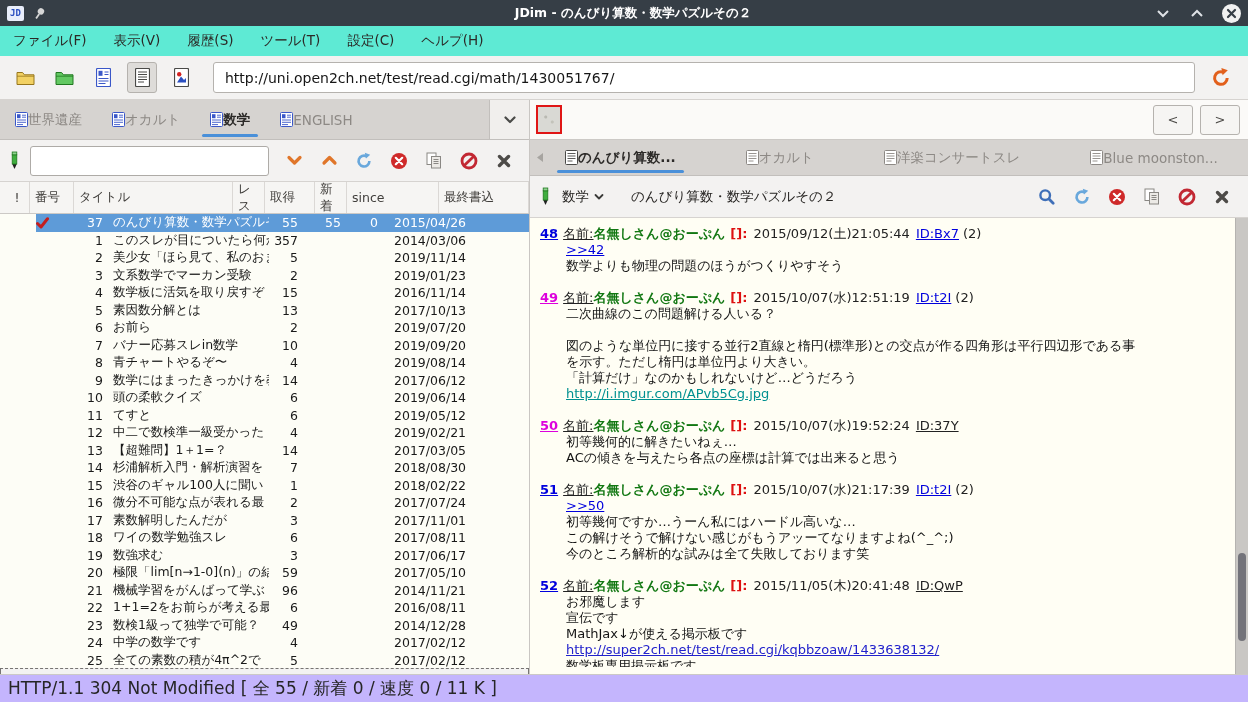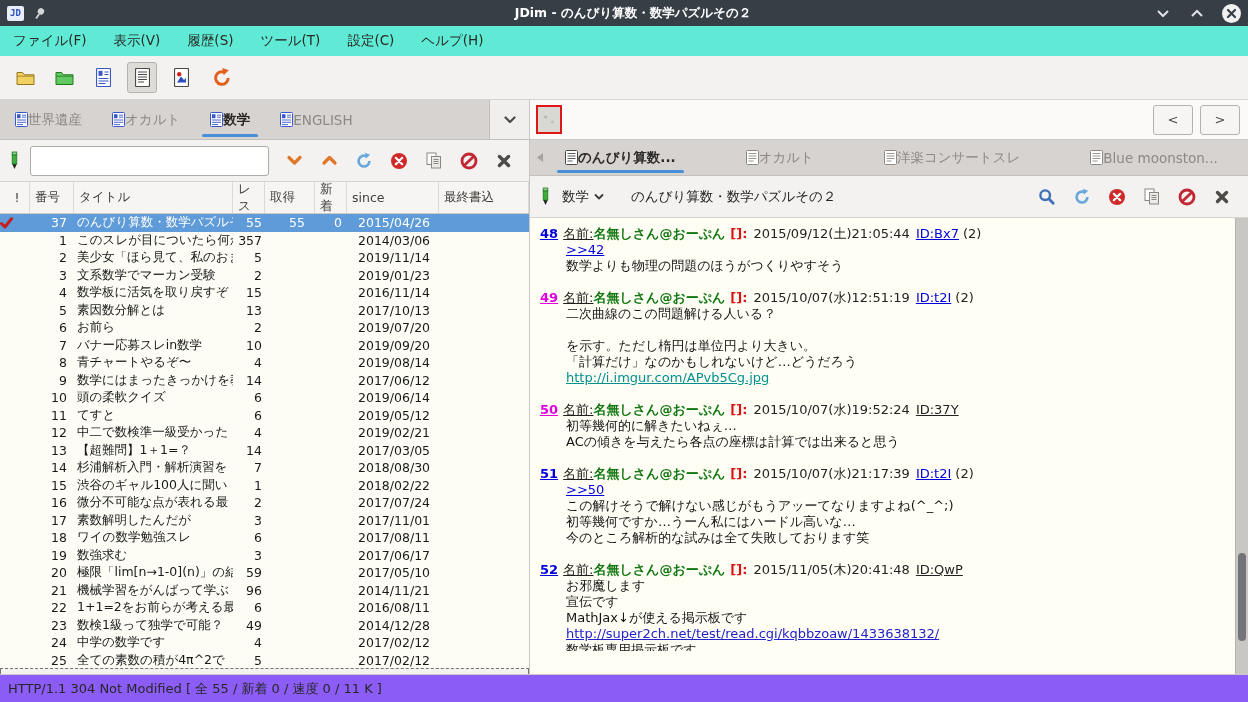--- a/index.html
+++ b/index.html
@@ -52,21 +52,21 @@
 .list-header .hc { height:100%; display:flex; align-items:center; border-right:1px solid #dbd8d5; padding-left:5px; }
 .c-mark { width:30px; display:flex; justify-content:center; align-items:center; }
 .c-num  { width:44px; text-align:right; padding-right:7px; }
 .c-title{ width:159px; overflow:hidden; white-space:nowrap; padding-left:3px; }
 .c-res  { width:32px; text-align:right; padding-right:3px; }
 .c-got  { width:50px; text-align:right; padding-right:10px; }
 .c-new  { width:32px; text-align:right; padding-right:5px; }
 .c-since{ width:92px; padding-left:11px; }
 .c-last { flex:1; }
 .list-header .c-num, .list-header .c-res, .list-header .c-got, .list-header .c-new { text-align:left; padding-left:5px; }
-.list-body { flex:1; background:#fdfdf6; overflow:hidden; font-size:12.5px; color:#191919; }
+.list-body { flex:1; background:#fdfdf6; overflow:hidden; font-size:12.5px; color:#191919;padding-left:36px; }
 .lrow { height:17.5px; display:flex; align-items:center; }
 .lrow > span { display:block; }
 .lrow.selected { background:#5e9bd8; color:#fff; }
 .chk-icon { display:none; line-height:0; }
 .lrow.selected .chk-icon { display:block; }
 .lrow.sliver { height:6px; overflow:hidden; border:1px dashed #767472; border-bottom:none; }
 
 
 .image-bar { height:40px; background:#fbfaf8; border-bottom:1px solid #ccc9c6; display:flex; align-items:center; padding:0 5px; flex:0 0 auto; }
 .img-thumb { width:26px; height:29px; border:2px solid #e01515; background:#d9d9d4; background-image:radial-gradient(circle at 35% 40%, #b9b9b2 1px, transparent 2px), radial-gradient(circle at 65% 60%, #c3c3ba 1px, transparent 2px); margin-left:1px; }
@@ -96,21 +96,21 @@
 .p-mail { color:#dd1111; font-weight:bold; margin-left:5px; }
 .p-date { color:#222; margin-left:6px; }
 .p-id { color:#222; text-decoration:underline; margin-left:6px; }
 .p-id.link { color:#0000dd; }
 .p-count { color:#222; margin-left:4px; }
 .res-link { color:#0000dd; text-decoration:underline; }
 .url-link { color:#2222cc; text-decoration:underline;text-align:right; }
 .img-link { color:#009090; text-decoration:underline; }
 
 
-.statusbar { height:28px; border-top:1px solid #ccc9c6; background:#8b5cf6; display:flex; align-items:center; padding:0 8px; font-size:13px; color:#262626; flex:0 0 auto; }
+.statusbar { height:28px; border-top:1px solid #ccc9c6; background:#c4b5fd; display:flex; align-items:center; padding:0 8px; font-size:17px; color:#262626; flex:0 0 auto; }
 
 svg { display:block; }
 </style>
 </head>
 <body>
 
 <div class="window">
 
   <div class="titlebar">
     <div class="tb-left">
@@ -187,20 +187,21 @@
     </span>
     <span class="tool-btn">
       <span>
         <svg width="15" height="19" viewBox="0 0 15 19">
             <rect x="0.5" y="0.5" width="14" height="18" rx="1" fill="#fff" stroke="#4a4a48" stroke-width="1.2"></rect>
             <circle cx="5.2" cy="6.2" r="2.2" fill="#d42222"></circle>
             <polygon points="3,14.5 7,8.5 10,12 12,10 12,14.5" fill="#2b4fc0"></polygon>
           </svg>
       </span>
     </span>
+    <input class="url-input" type="text" value="http://uni.open2ch.net/test/read.cgi/math/1430051767/" style="">
     <span class="go-btn">
       <span>
         <svg width="22" height="22" viewBox="0 0 22 22">
             <path d="M17.2 11 A6.3 6.3 0 1 1 13.6 5.3" fill="none" stroke="#e2601c" stroke-width="3"></path>
             <polygon points="11.4,1.0 17.8,3.3 12.6,8.2" fill="#e2601c"></polygon>
           </svg>
       </span>
     </span>
   </div>
 
@@ -768,40 +769,41 @@
           <div class="line indent">数学よりも物理の問題のほうがつくりやすそう</div>
         </div>
 
         <div class="post">
           <div class="line hdr">
             
             <span class="p-num visited">49</span><span class="p-label">名前:</span><span class="p-name">名無しさん@おーぷん</span><span class="p-mail">[]:</span><span class="p-date">2015/10/07(水)12:51:19</span><span class="p-id link">ID:t2I</span><span class="p-count">(2)</span>
           </div>
           <div class="line indent">二次曲線のこの問題解ける人いる？</div>
           <div class="line blank"></div>
+          <div class="line indent">図のような単位円に接する並行2直線と楕円(標準形)との交点が作る四角形は平行四辺形である事</div>
           <div class="line indent">を示す。ただし楕円は単位円より大きい。</div>
           <div class="line indent">「計算だけ」なのかもしれないけど…どうだろう</div>
           <div class="line indent"><span class="img-link">http://i.imgur.com/APvb5Cg.jpg</span></div>
         </div>
 
         <div class="post">
           <div class="line hdr">
             <span class="p-num visited">50</span><span class="p-label">名前:</span><span class="p-name">名無しさん@おーぷん</span><span class="p-mail">[]:</span><span class="p-date">2015/10/07(水)19:52:24</span><span class="p-id">ID:37Y</span>
           </div>
           <div class="line indent">初等幾何的に解きたいねぇ…</div>
           <div class="line indent">ACの傾きを与えたら各点の座標は計算では出来ると思う</div>
         </div>
 
         <div class="post">
           <div class="line hdr">
             <span class="p-num">51</span><span class="p-label">名前:</span><span class="p-name">名無しさん@おーぷん</span><span class="p-mail">[]:</span><span class="p-date">2015/10/07(水)21:17:39</span><span class="p-id link">ID:t2I</span><span class="p-count">(2)</span>
           </div>
           <div class="line indent"><span class="res-link">&gt;&gt;50</span></div>
+          <div class="line indent">初等幾何ですか…うーん私にはハードル高いな…</div>
           <div class="line indent">この解けそうで解けない感じがもうアッーてなりますよね(^_^;)</div>
-          <div class="line indent">初等幾何ですか…うーん私にはハードル高いな…</div>
           <div class="line indent">今のところ解析的な試みは全て失敗しております笑</div>
         </div>
 
         <div class="post">
           <div class="line hdr">
             <span class="p-num">52</span><span class="p-label">名前:</span><span class="p-name">名無しさん@おーぷん</span><span class="p-mail">[]:</span><span class="p-date">2015/11/05(木)20:41:48</span><span class="p-id">ID:QwP</span>
           </div>
           <div class="line indent">お邪魔します</div>
           <div class="line indent">宣伝です</div>
           <div class="line indent">MathJax↓が使える掲示板です</div>

